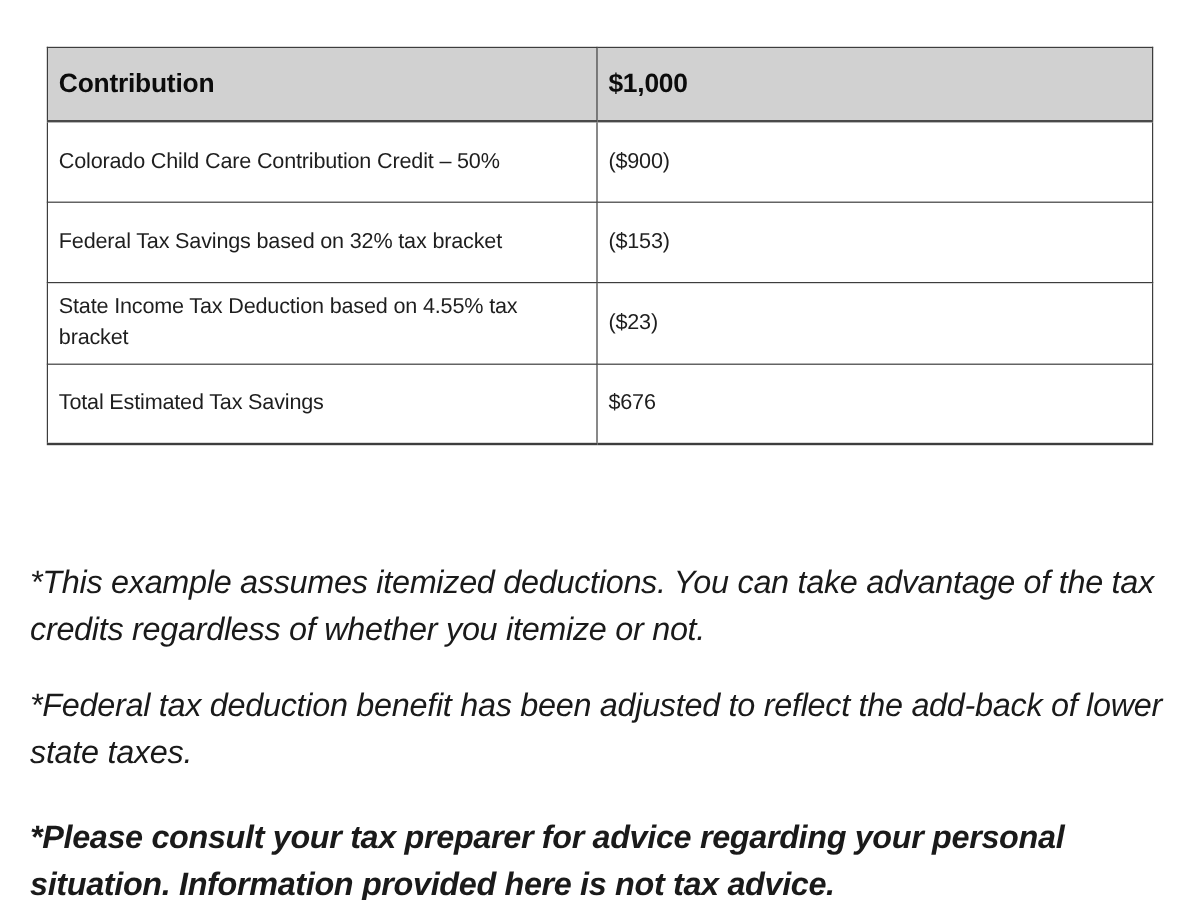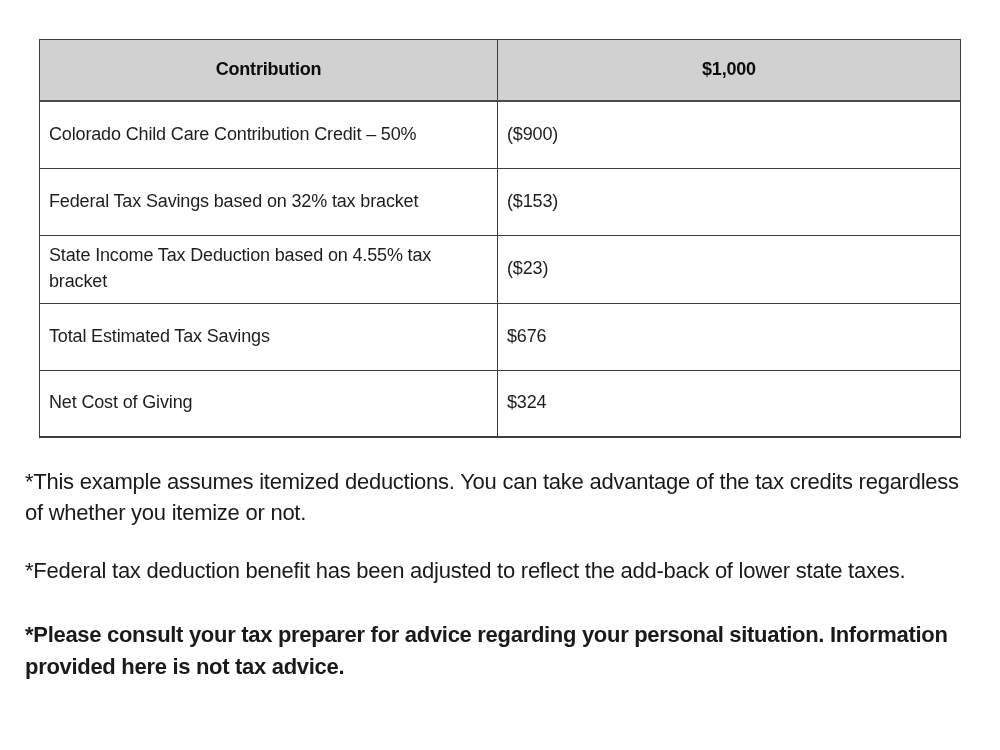--- a/index.html
+++ b/index.html
@@ -51,44 +51,44 @@
     line-height: 1.42;
     font-weight: 400;
     letter-spacing: -0.15px;
     color: #1e1e1e;
     background: #ffffff;
   }
 
   table.tax-table thead th {
     background: #d1d1d1;
     font-weight: 700;
-    font-size: 18px;
+    font-size: 22px;
     letter-spacing: -0.2px;
     color: #0c0c0c;
     height: 60px;
     border-bottom: 2px solid #4a4a4a;
-    text-align: center;
   }
 
   table.tax-table tbody tr { height: 67px; }
   table.tax-table tbody tr.tall { height: 68px; }
   table.tax-table tbody tr:last-child td { border-bottom: 2px solid #3d3d3d; }
 
   .cell-text { display: block; }
 
   
   .notes {
     position: absolute;
     left: 25px;
     top: 466px;
     width: 945px;
   }
   .note {
-    font-size: 22px;
+    font-size: 27px;
     line-height: 1.43;
+    font-style: italic;
     color: #1a1a1a;
     letter-spacing: -0.25px;
     margin: 0 0 26px 0;
     font-weight: 400;
   }
   .note.strong {
     font-weight: 700;
     margin-top: 33px;
     margin-bottom: 0;
     letter-spacing: -0.3px;
@@ -141,28 +141,20 @@
           </td>
         </tr>
         <tr>
           <td>
             <span class="cell-text">Total Estimated Tax Savings</span>
           </td>
           <td>
             <span class="cell-text">$676</span>
           </td>
         </tr>
-        <tr>
-          <td>
-            <span class="cell-text">Net Cost of Giving</span>
-          </td>
-          <td>
-            <span class="cell-text">$324</span>
-          </td>
-        </tr>
       </tbody>
     </table>
   </div>
 
   <div class="notes">
     <p class="note">*This example assumes itemized deductions. You can take advantage of the tax credits regardless of whether you itemize or not.</p>
     <p class="note">*Federal tax deduction benefit has been adjusted to reflect the add-back of lower state taxes.</p>
     <p class="note strong">*Please consult your tax preparer for advice regarding your personal situation. Information provided here is not tax advice.</p>
   </div>
 

